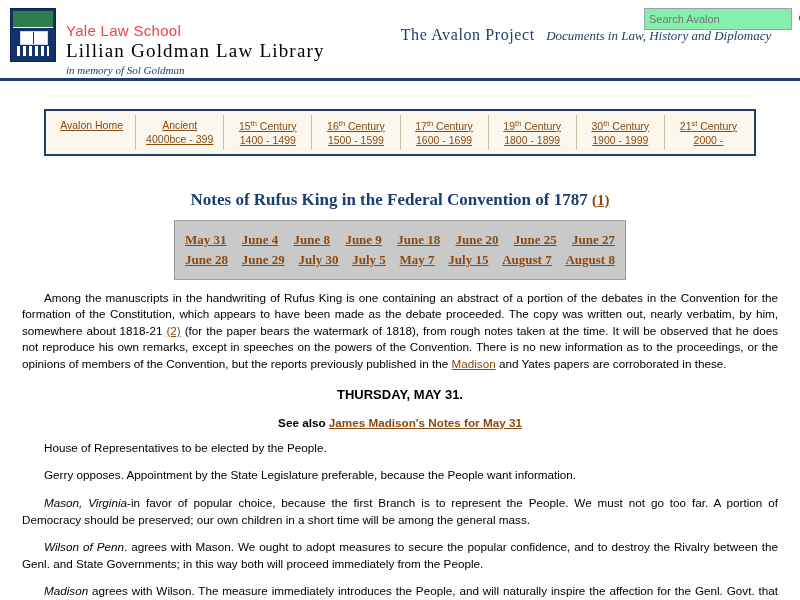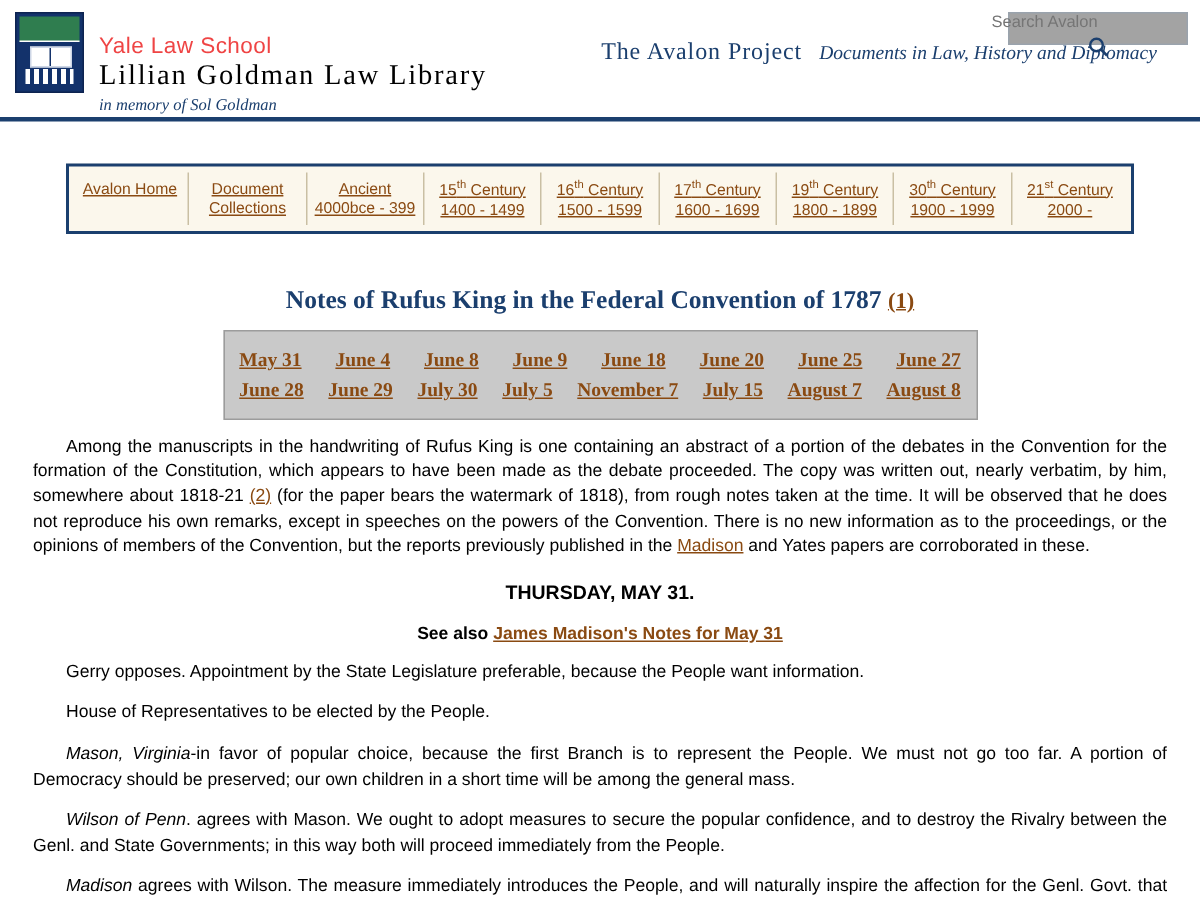--- a/index.html
+++ b/index.html
@@ -102,28 +102,27 @@
     font-family: "Liberation Serif", serif;
     font-style: italic;
     font-size: 13px;
     color: #1b3f6e;
     margin-left: 8px;
   }
   .search-box {
     position: absolute;
     right: 8px;
     top: 8px;
-    width: 120px;
+    width: 148px;
     height: 22px;
     border: 1px solid #9aa3ad;
-    background: #a3a3a3;
+    background: #86efac;
     display: flex;
     align-items: center;
     box-sizing: border-box;
-    flex-direction: column;
   }
   .search-box input {
     border: none;
     outline: none;
     flex: 1;
     font-family: "Liberation Sans", sans-serif;
     font-size: 11px;
     color: #333;
     padding: 0 4px;
     background: transparent;
@@ -181,21 +180,21 @@
     font-weight: bold;
   }
   h1.doc-title .fn {
     color: #8a4a12;
     text-decoration: underline;
     font-size: 15px;
   }
 
   .datebox {
     margin: 0 auto;
-    width: 503px;
+    width: 452px;
     background: #c9c9c9;
     border: 1px solid #9c9c9c;
     padding: 7px 10px;
     box-sizing: border-box;
   }
   .daterow {
     display: flex;
     justify-content: space-between;
     margin: 4px 0;
   }
@@ -278,24 +277,20 @@
       </svg>
     </span>
   </div>
 </div>
 
 <div class="navwrap">
   <div class="navbar">
     <div class="navcell">
       <a href="#">Avalon Home</a>
       <a href="#" class="l2"></a>
-    </div>
-    <div class="navcell">
-      <a href="#">Document</a>
-      <a href="#" class="l2">Collections</a>
     </div>
     <div class="navcell">
       <a href="#">Ancient</a>
       <a href="#" class="l2">4000bce - 399</a>
     </div>
     <div class="navcell">
       <a href="#"><span>15</span><sup>th</sup> Century</a>
       <a href="#" class="l2">1400 - 1499</a>
     </div>
     <div class="navcell">
@@ -337,36 +332,36 @@
       <a href="#">June 18</a>
       <a href="#">June 20</a>
       <a href="#">June 25</a>
       <a href="#">June 27</a>
     </div>
     <div class="daterow">
       <a href="#">June 28</a>
       <a href="#">June 29</a>
       <a href="#">July 30</a>
       <a href="#">July 5</a>
-      <a href="#">November 7</a>
+      <a href="#">May 7</a>
       <a href="#">July 15</a>
       <a href="#">August 7</a>
       <a href="#">August 8</a>
     </div>
   </div>
 
   <p class="body"><span>Among the manuscripts in the handwriting of Rufus King is one containing an abstract of a portion of the debates in the Convention for the formation of the Constitution, which appears to have been made as the debate proceeded. The copy was written out, nearly verbatim, by him, somewhere about 1818-21 </span><a href="#">(2)</a><span> (for the paper bears the watermark of 1818), from rough notes taken at the time. It will be observed that he does not reproduce his own remarks, except in speeches on the powers of the Convention. There is no new information as to the proceedings, or the opinions of members of the Convention, but the reports previously published in the </span><a href="#">Madison</a><span> and Yates papers are corroborated in these.</span></p>
 
   <h2 class="dateline">THURSDAY, MAY 31.</h2>
 
   <p class="seealso"><span>See also </span><a href="#">James Madison's Notes for May 31</a></p>
 
+  <p class="para"><span>House of Representatives to be elected by the People.</span></p>
+
   <p class="para"><span>Gerry opposes. Appointment by the State Legislature preferable, because the People want information.</span></p>
 
-  <p class="para"><span>House of Representatives to be elected by the People.</span></p>
-
   <p class="para"><em>Mason, Virginia</em><span>-in favor of popular choice, because the first Branch is to represent the People. We must not go too far. A portion of Democracy should be preserved; our own children in a short time will be among the general mass.</span></p>
 
   <p class="para"><em>Wilson of Penn</em><span>. agrees with Mason. We ought to adopt measures to secure the popular confidence, and to destroy the Rivalry between the Genl. and State Governments; in this way both will proceed immediately from the People.</span></p>
 
   <p class="para"><em>Madison</em><span> agrees with Wilson. The measure immediately introduces the People, and will naturally inspire the affection for the Genl. Govt. that exists toward our own offspring. A legislative appointment will remove the Govt. too far from the People. In Maryland the Senate is two Removes from the People, and a Deputy appointed by them would be three Removes off; and if the first Branch appoint the second, the Deputy wd. be four Removes-and if the Legislature of the U. S. appoint the President or Executive, the Executive wd. be five Removes from the People. If the Election be made by the People in large Districts, there will be no danger of Demagogues.</span></p>
 
 </div>
 
 </body></html>

